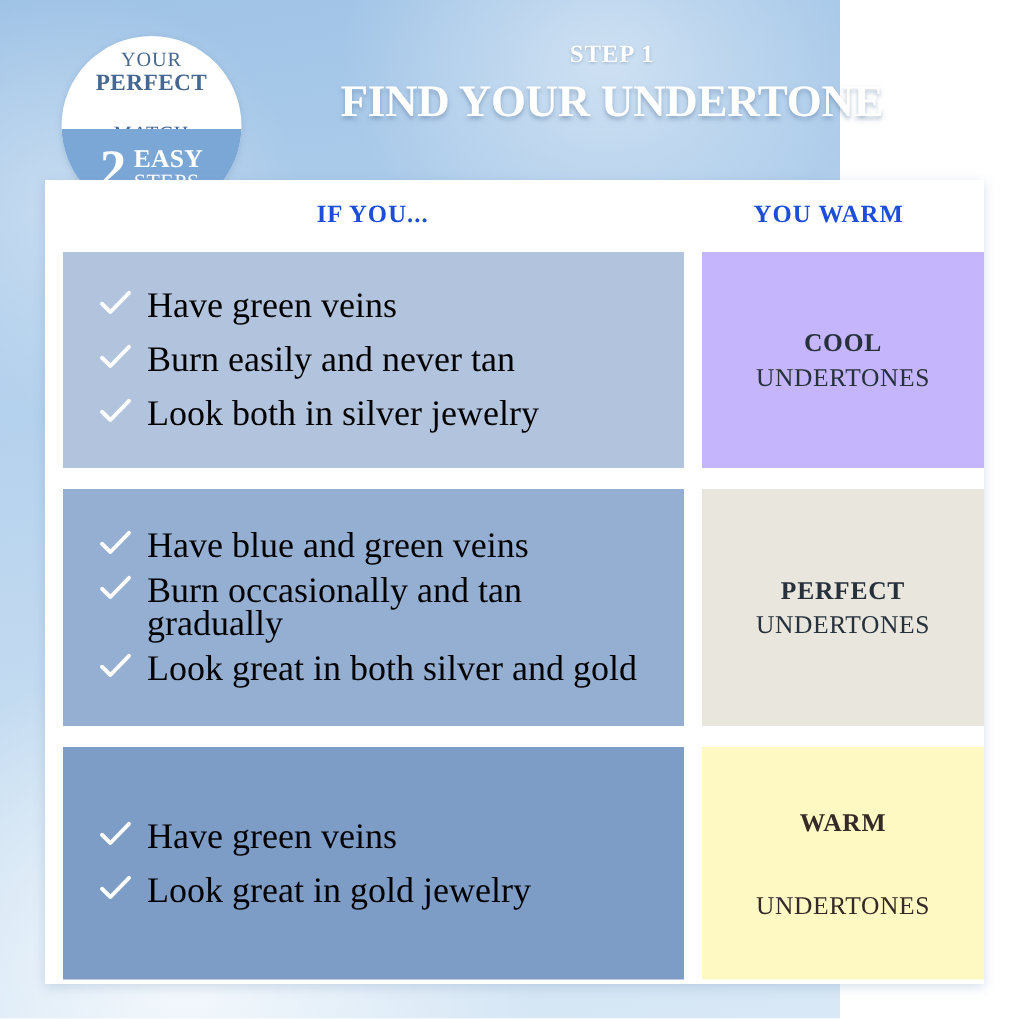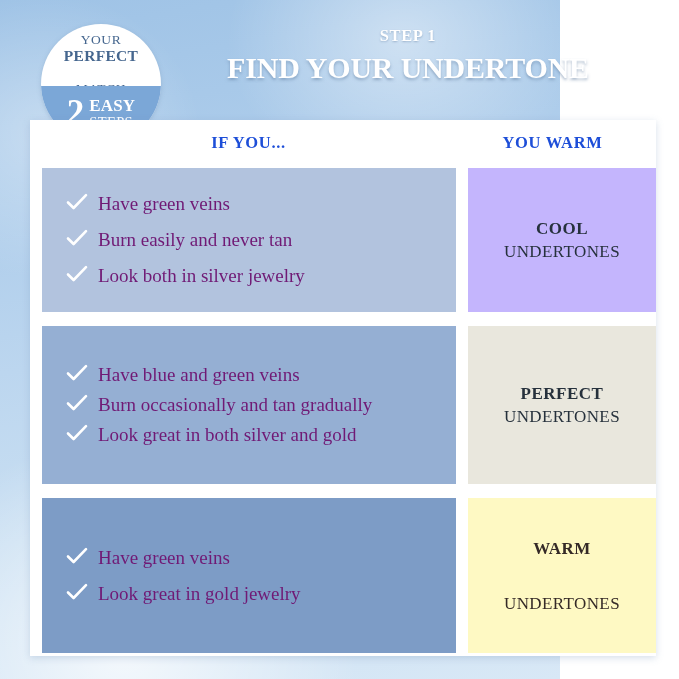--- a/index.html
+++ b/index.html
@@ -186,22 +186,22 @@
     flex-direction: column;
     justify-content: center;
   }
   .criteria-r1 { background: #b2c3de; }
   .criteria-r2 { background: #95afd3; }
   .criteria-r3 { background: #7d9cc6; }
 
   .crit-item {
     display: flex;
     align-items: flex-start;
-    color: #701a75;
-    font-size: 19px;
+    color: #000000;
+    font-size: 24px;
     line-height: 22px;
     margin: 7px 0;
   }
   .row-r2 .crit-item { margin: 4px 0; }
   .check-icon {
     flex: 0 0 auto;
     width: 26px;
     margin-right: 6px;
     line-height: 22px;
   }

